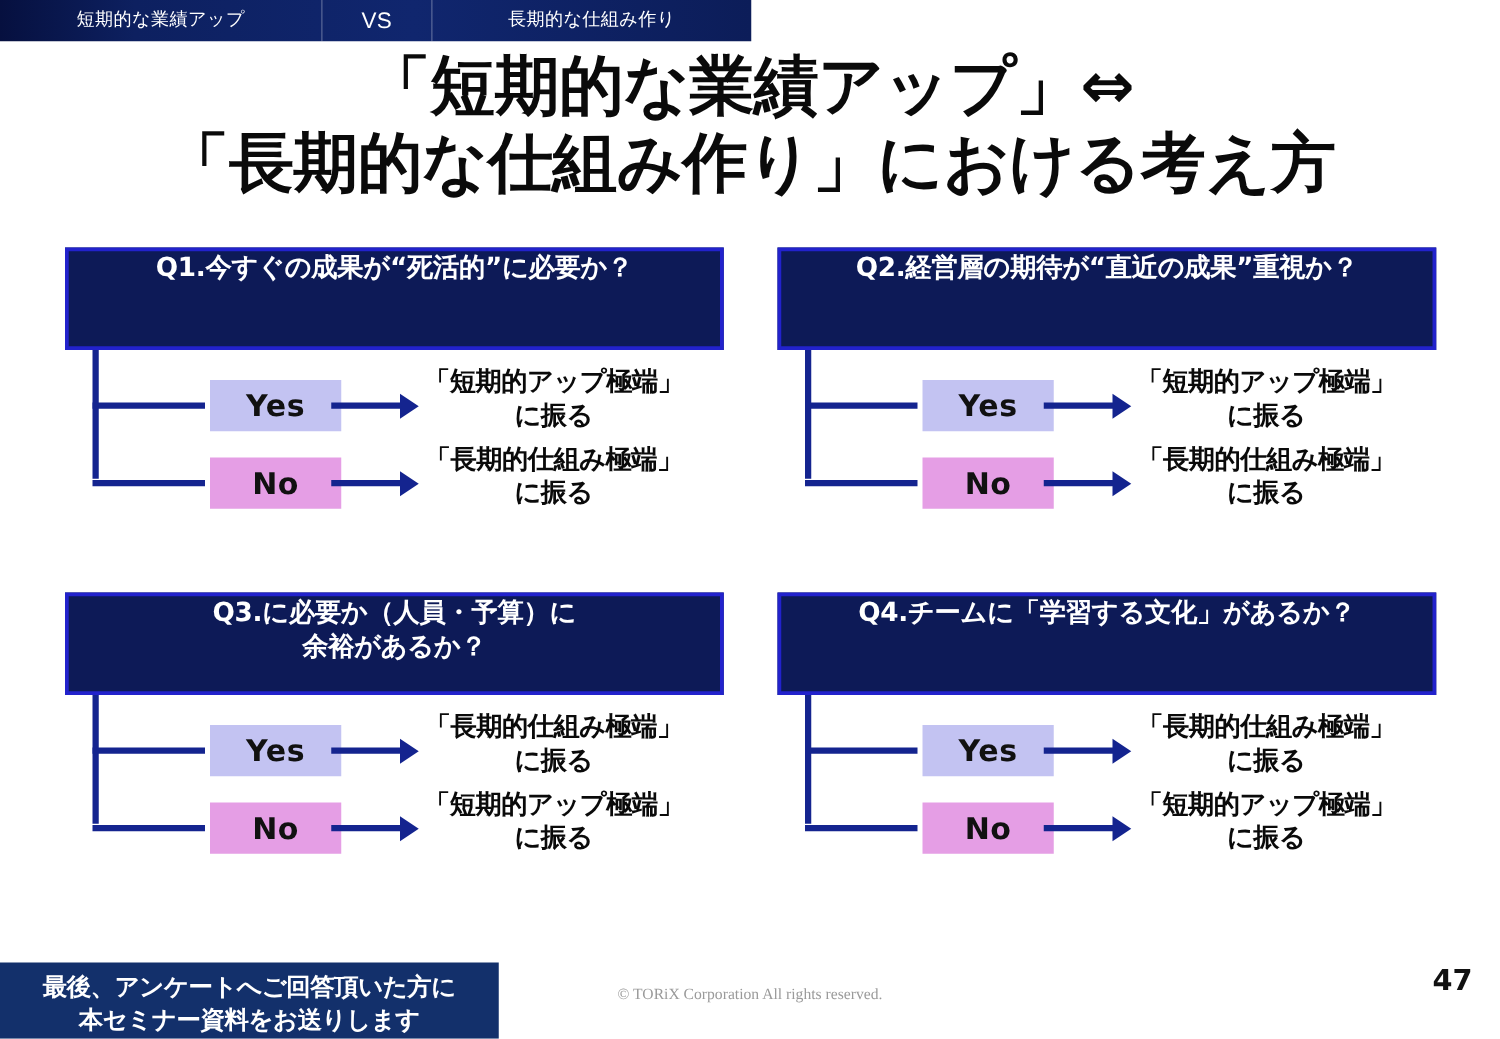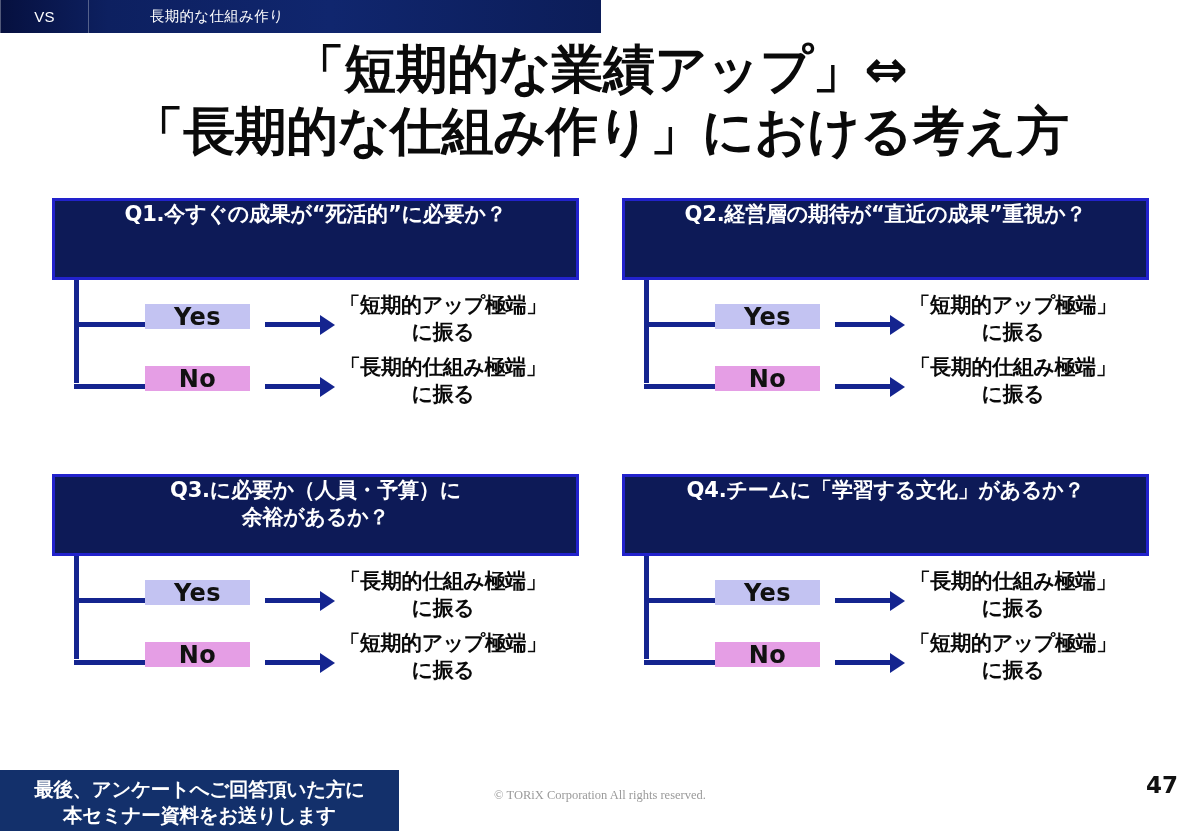--- a/index.html
+++ b/index.html
@@ -34,21 +34,21 @@
   .ribbon-cell {
     color: #ffffff;
     font-size: 14.5px;
     font-weight: 400;
     text-align: center;
     line-height: 33px;
     white-space: nowrap;
     letter-spacing: 0.3px;
   }
   .ribbon-cell.c1 { width: 258px; }
-  .ribbon-cell.c2 { width: 87px; font-size: 15px; }
+  .ribbon-cell.c2 { width: 87px; font-size: 18px; }
   .ribbon-cell.c3 { width: 256px; }
   .ribbon-sep {
     width: 1px;
     height: 33px;
     background: rgba(255,255,255,0.30);
   }
 
   
   .title {
     position: absolute;
@@ -105,23 +105,23 @@
     position: absolute;
     left: 22px;
     width: 90px;
     height: 5px;
     background: #14248f;
   }
 
   
   .pill {
     position: absolute;
-    left: 93px;
+    left: 116px;
     width: 105px;
-    height: 25px;
+    height: 41px;
     display: flex;
     align-items: center;
     justify-content: center;
     font-size: 24px;
     font-weight: 800;
     color: #111111;
     font-family: "DejaVu Sans", "Liberation Sans", sans-serif;
     letter-spacing: 0.5px;
   }
   .pill.yes { background: #c3c3f2; }
@@ -203,20 +203,21 @@
     font-family: "DejaVu Sans", "Liberation Sans", sans-serif;
     margin-left: 20px;
   }
 </style>
 </head>
 <body>
 
 <div id="slide">
 
   <div class="ribbon">
+    <div class="ribbon-cell c1">短期的な業績アップ</div>
     <div class="ribbon-sep"></div>
     <div class="ribbon-cell c2">VS</div>
     <div class="ribbon-sep"></div>
     <div class="ribbon-cell c3">長期的な仕組み作り</div>
   </div>
 
   <div class="title">
     <span class="ln">「短期的な業績アップ」⇔</span>
     <span class="ln">「長期的な仕組み作り」における考え方</span>
   </div>

